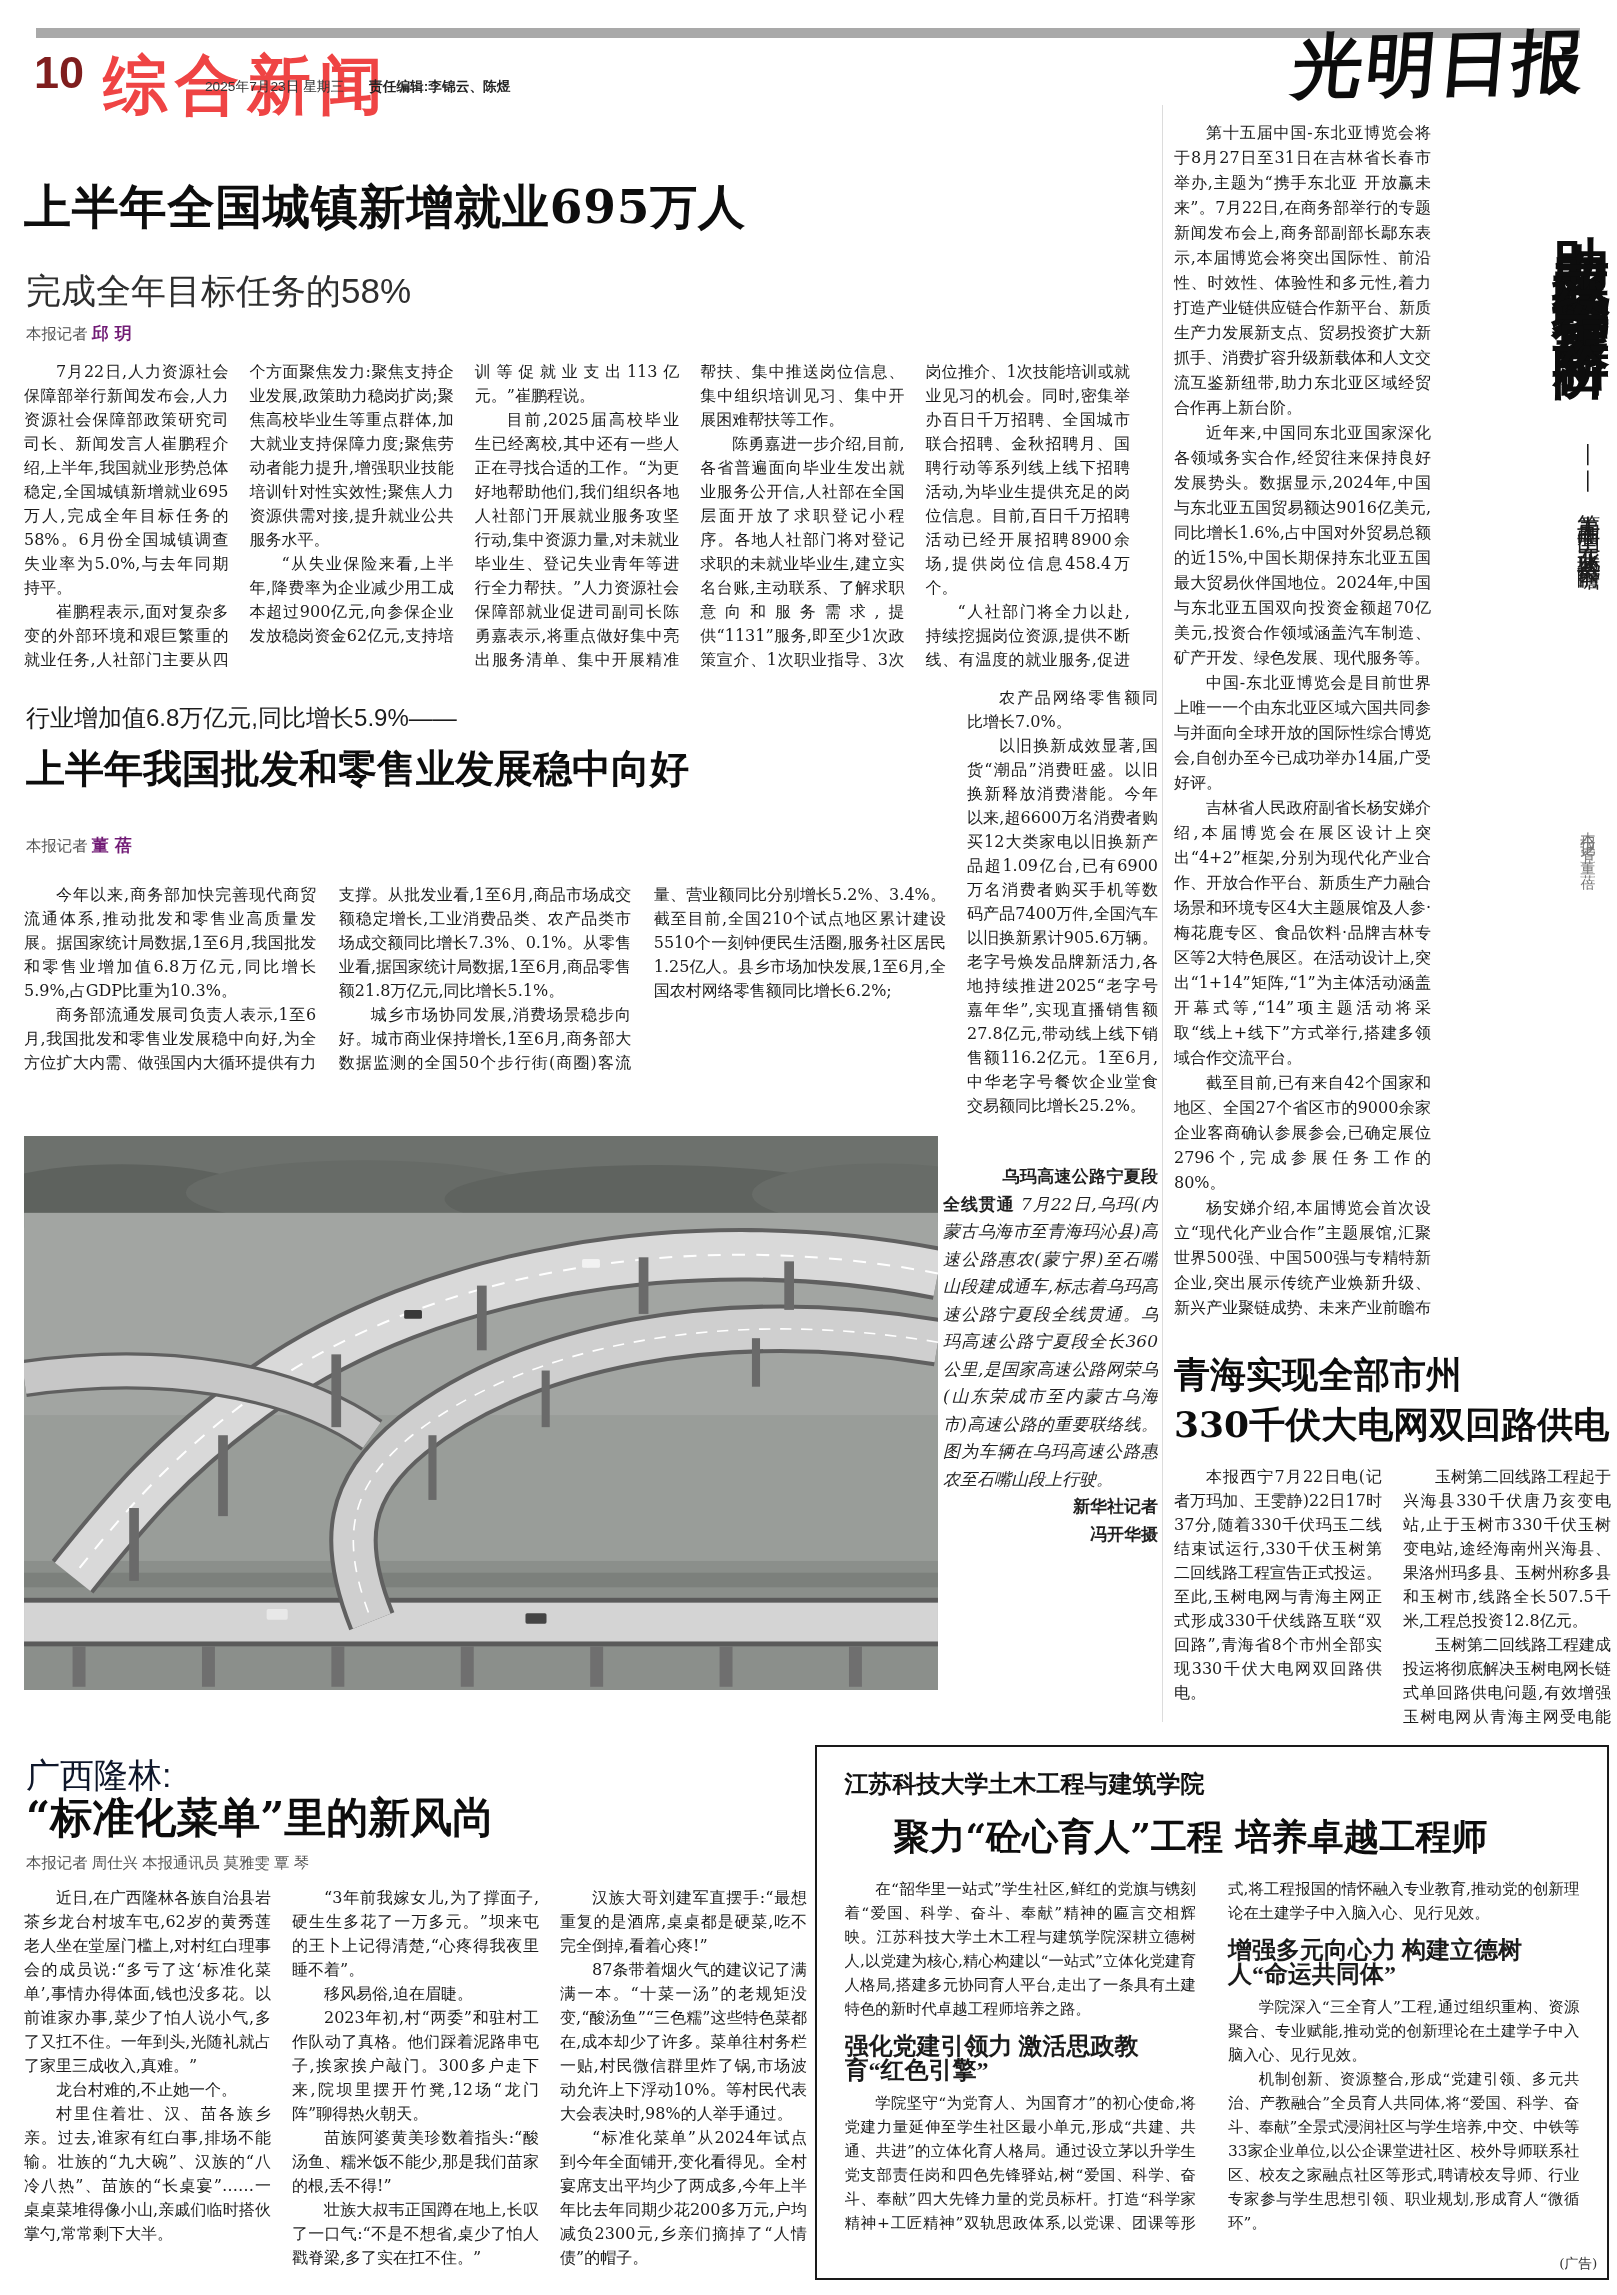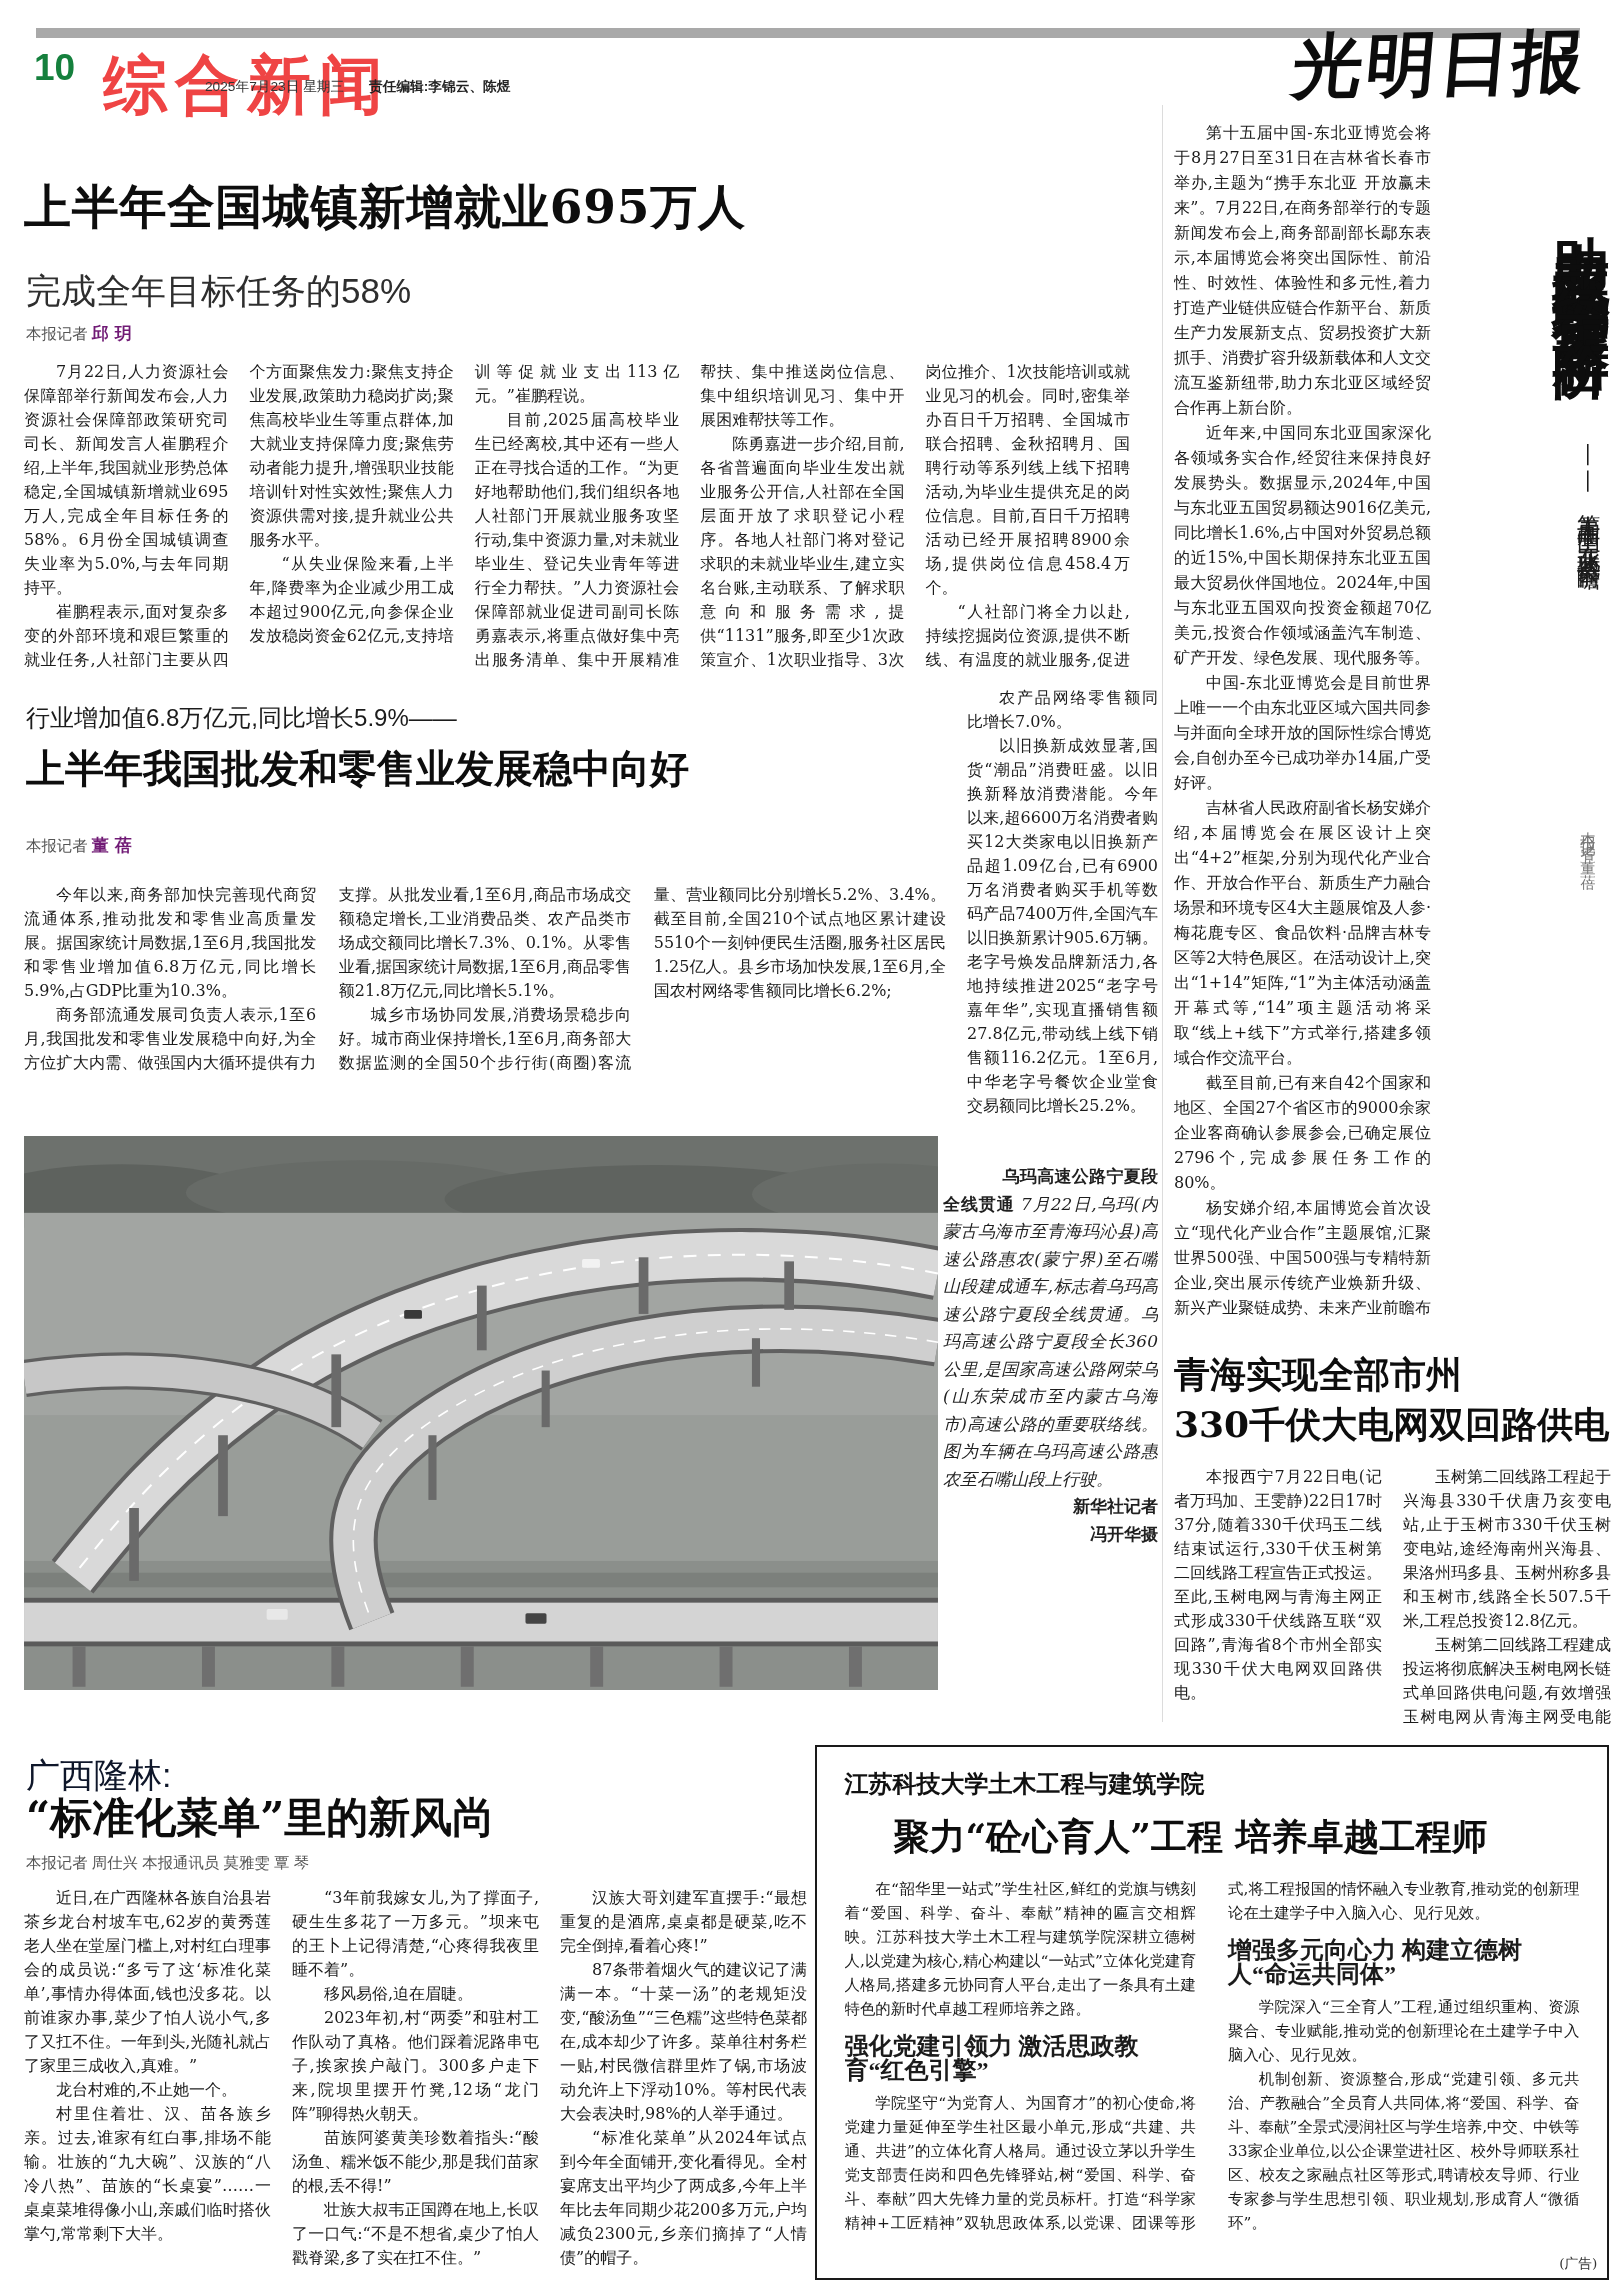--- a/index.html
+++ b/index.html
@@ -5,21 +5,21 @@
   html,body{margin:0;padding:0;}
   body{
     width:1617px;height:2295px;position:relative;background:#ffffff;
     font-family:"DejaVu Serif","Liberation Serif",serif;color:#1b1b1b;
     overflow:hidden;
   }
   .abs{position:absolute;}
   p{margin:0;text-indent:2em;text-align:justify;}
   
   .topbar{left:36px;top:27.5px;width:1544px;height:10.5px;background:#a9a9a9;}
-  .pageno{left:34px;top:47px;font-family:"Liberation Sans",sans-serif;font-weight:700;font-size:37px;color:#15803d;}
+  .pageno{left:34px;top:47px;font-family:"Liberation Sans",sans-serif;font-weight:700;font-size:45px;color:#7f1d1d;}
   .section{left:103px;top:42px;font-family:"Liberation Sans",sans-serif;font-weight:700;font-size:64px;color:#ef4444;letter-spacing:8px;}
   .dateline{left:205px;top:78px;font-family:"Liberation Sans",sans-serif;font-size:13.7px;color:#333;}
   .dateline b{margin-left:21px;font-weight:700;color:#222;}
   .masthead{right:31px;top:18px;font-family:"DejaVu Serif",serif;font-weight:900;font-size:70px;color:#0c0c0c;transform:skewX(-6deg) rotate(-1deg);letter-spacing:3.2px;}
   .vrule{left:1162px;top:105px;width:0.8px;height:1617px;background:#dcdcdc;}
   
   .jobs-headline{left:24px;top:176px;width:1108px;font-size:47px;font-weight:700;letter-spacing:0.8px;color:#0d0d0d;}
   .jobs-subhead{left:26px;top:268px;width:728px;font-family:"Liberation Sans",sans-serif;font-size:35px;color:#2e2e2e;}
   .byline{font-family:"Liberation Sans",sans-serif;font-size:15.4px;color:#555;}
   .byline b{color:#701a75;font-family:"DejaVu Serif",serif;font-size:17px;}

